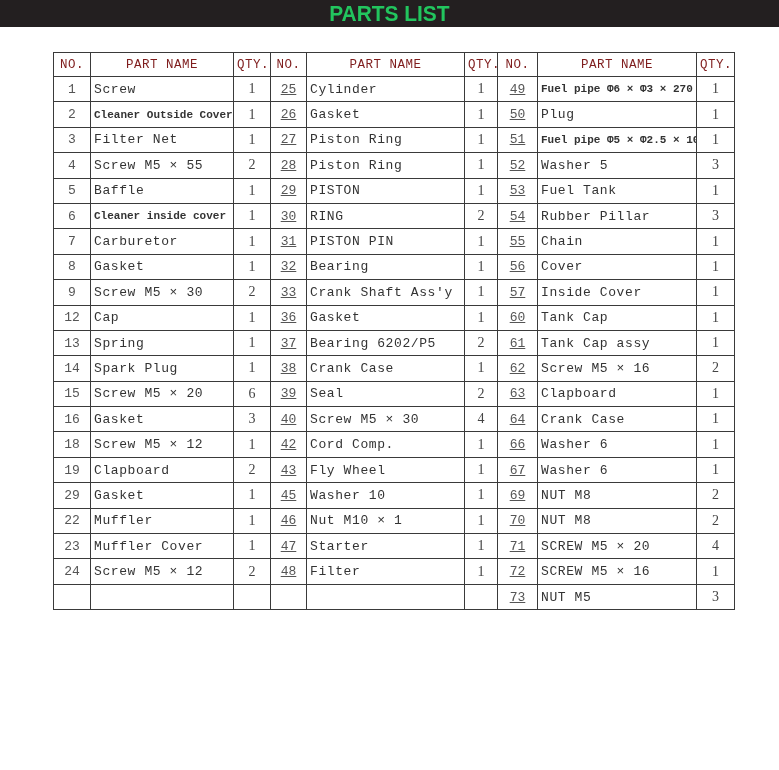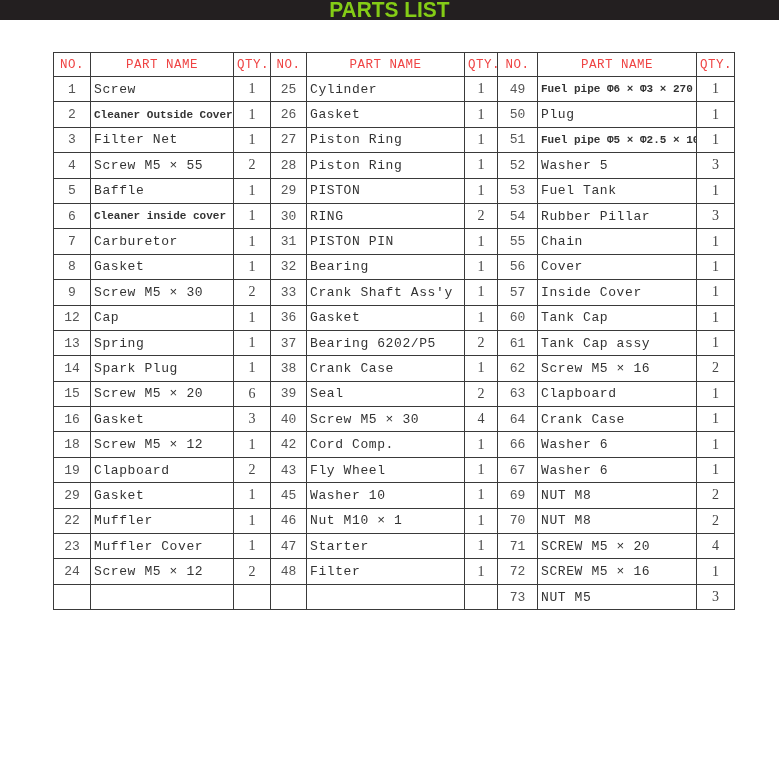--- a/index.html
+++ b/index.html
@@ -1,44 +1,44 @@
 <!DOCTYPE html>
 <html><head>
 <meta charset="utf-8">
 <style>
   * { box-sizing: border-box; margin: 0; padding: 0; }
   html, body { width: 779px; height: 770px; background: #ffffff; overflow: hidden; }
   body { position: relative; font-family: "Liberation Serif", "DejaVu Serif", serif; color: #2a2a2a; }
   .title-bar {
-    position: absolute; left: 0; top: 0; width: 779px; height: 20px;
-    background: #231f20; color: #84cc16;
+    position: absolute; left: 0; top: 0; width: 779px; height: 27px;
+    background: #231f20; color: #22c55e;
     display: flex; align-items: center; justify-content: center;
   }
   .title-bar h1 {
     font-family: "Liberation Sans", "DejaVu Sans", sans-serif;
     font-weight: bold; font-size: 22px; letter-spacing: 0px; transform: scaleX(0.95);
   }
   .parts-table {
     position: absolute; left: 53px; top: 52px; width: 681px;
     border-collapse: collapse; table-layout: fixed;
     border: 1.5px solid #333;
   }
   .parts-table th, .parts-table td {
     border: 1px solid #3a3a3a;
     height: 25.4px; padding: 0 3px;
     font-family: "Liberation Mono", "DejaVu Sans Mono", monospace;
     font-size: 13px; font-weight: normal; color: #333;
     white-space: nowrap; overflow: hidden;
   }
-  .parts-table th { height: 24px; font-size: 12.5px; text-align: center; color: #ef4444; letter-spacing: 0.5px; }
+  .parts-table th { height: 24px; font-size: 12.5px; text-align: center; color: #7f1d1d; letter-spacing: 0.5px; }
   .parts-table td.no { text-align: center; color: #555; }
   .parts-table td.qty { text-align: center; font-family: "Liberation Serif", "DejaVu Serif", serif; font-size: 14px; color: #444; }
   .parts-table td.name { text-align: left; letter-spacing: 0.6px; }
   .parts-table td.name.small { font-size: 11px; letter-spacing: 0; font-weight: bold; }
-  .parts-table td.sep { border-left: 1.5px solid #222; }
+  .parts-table td.sep { border-left: 1.5px solid #222; text-decoration: underline; }
 </style>
 </head>
 <body>
 
 <div class="title-bar">
   <h1>PARTS LIST</h1>
 </div>
 
 <table class="parts-table">
   <colgroup>

